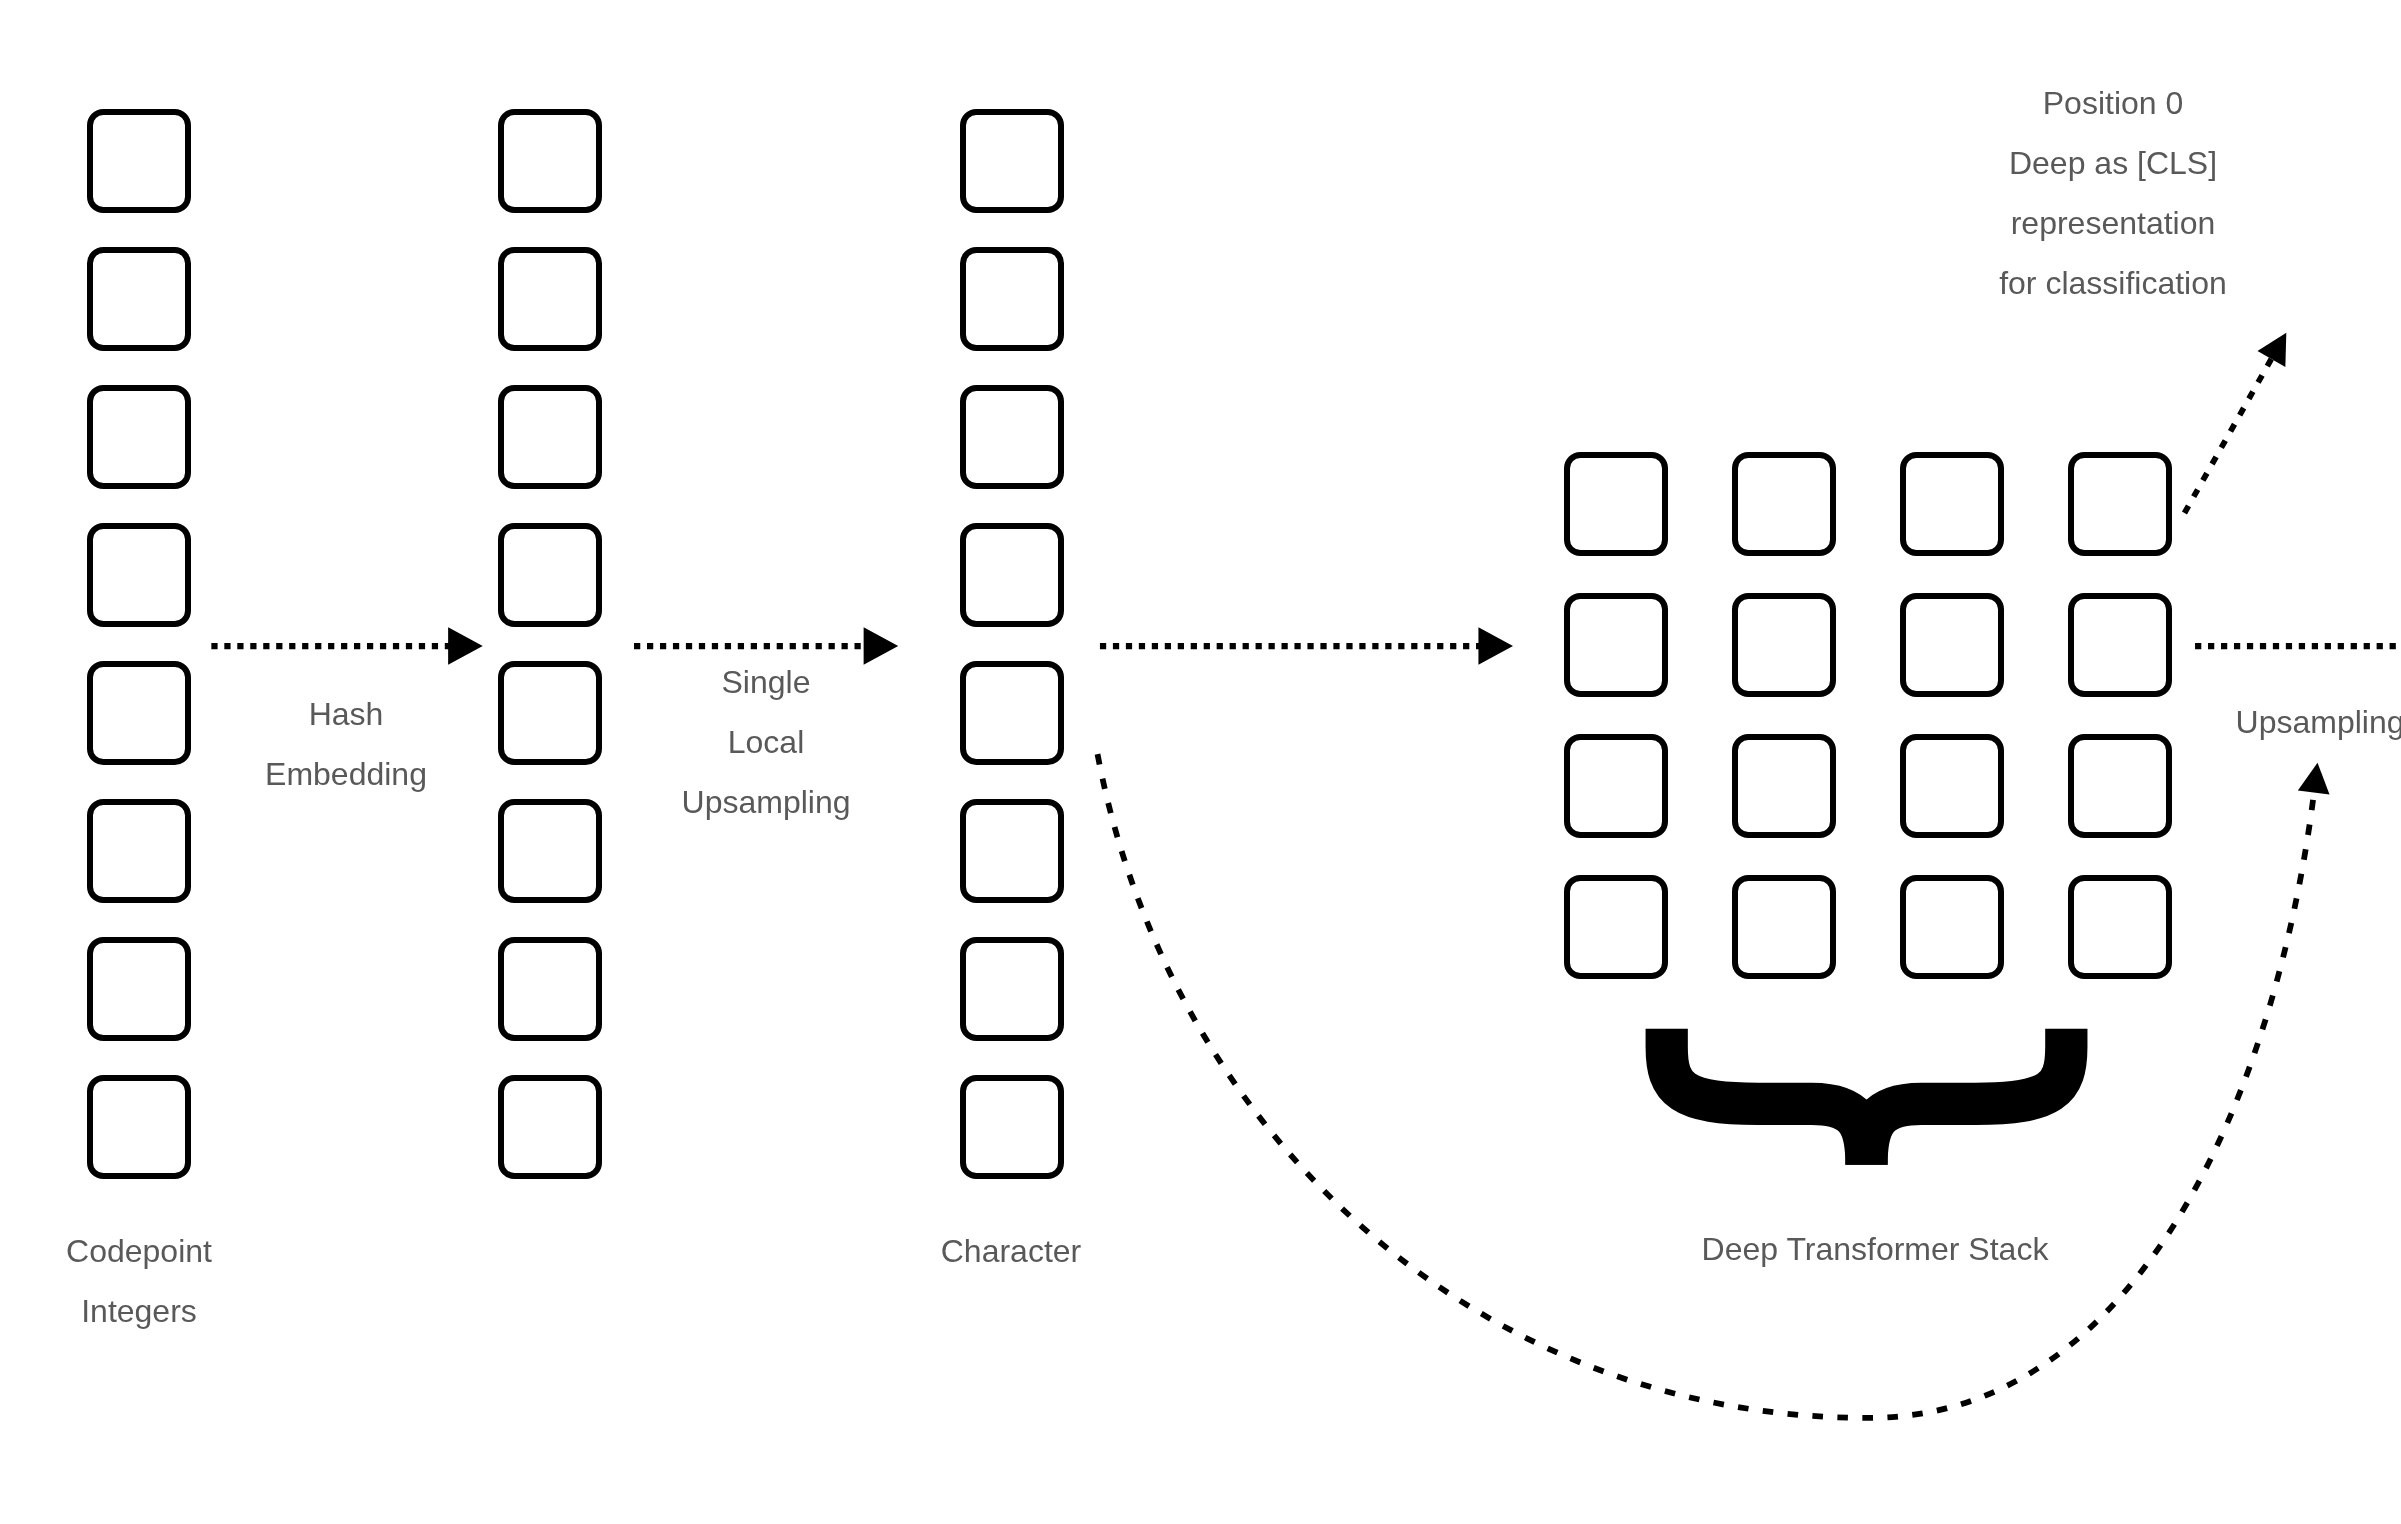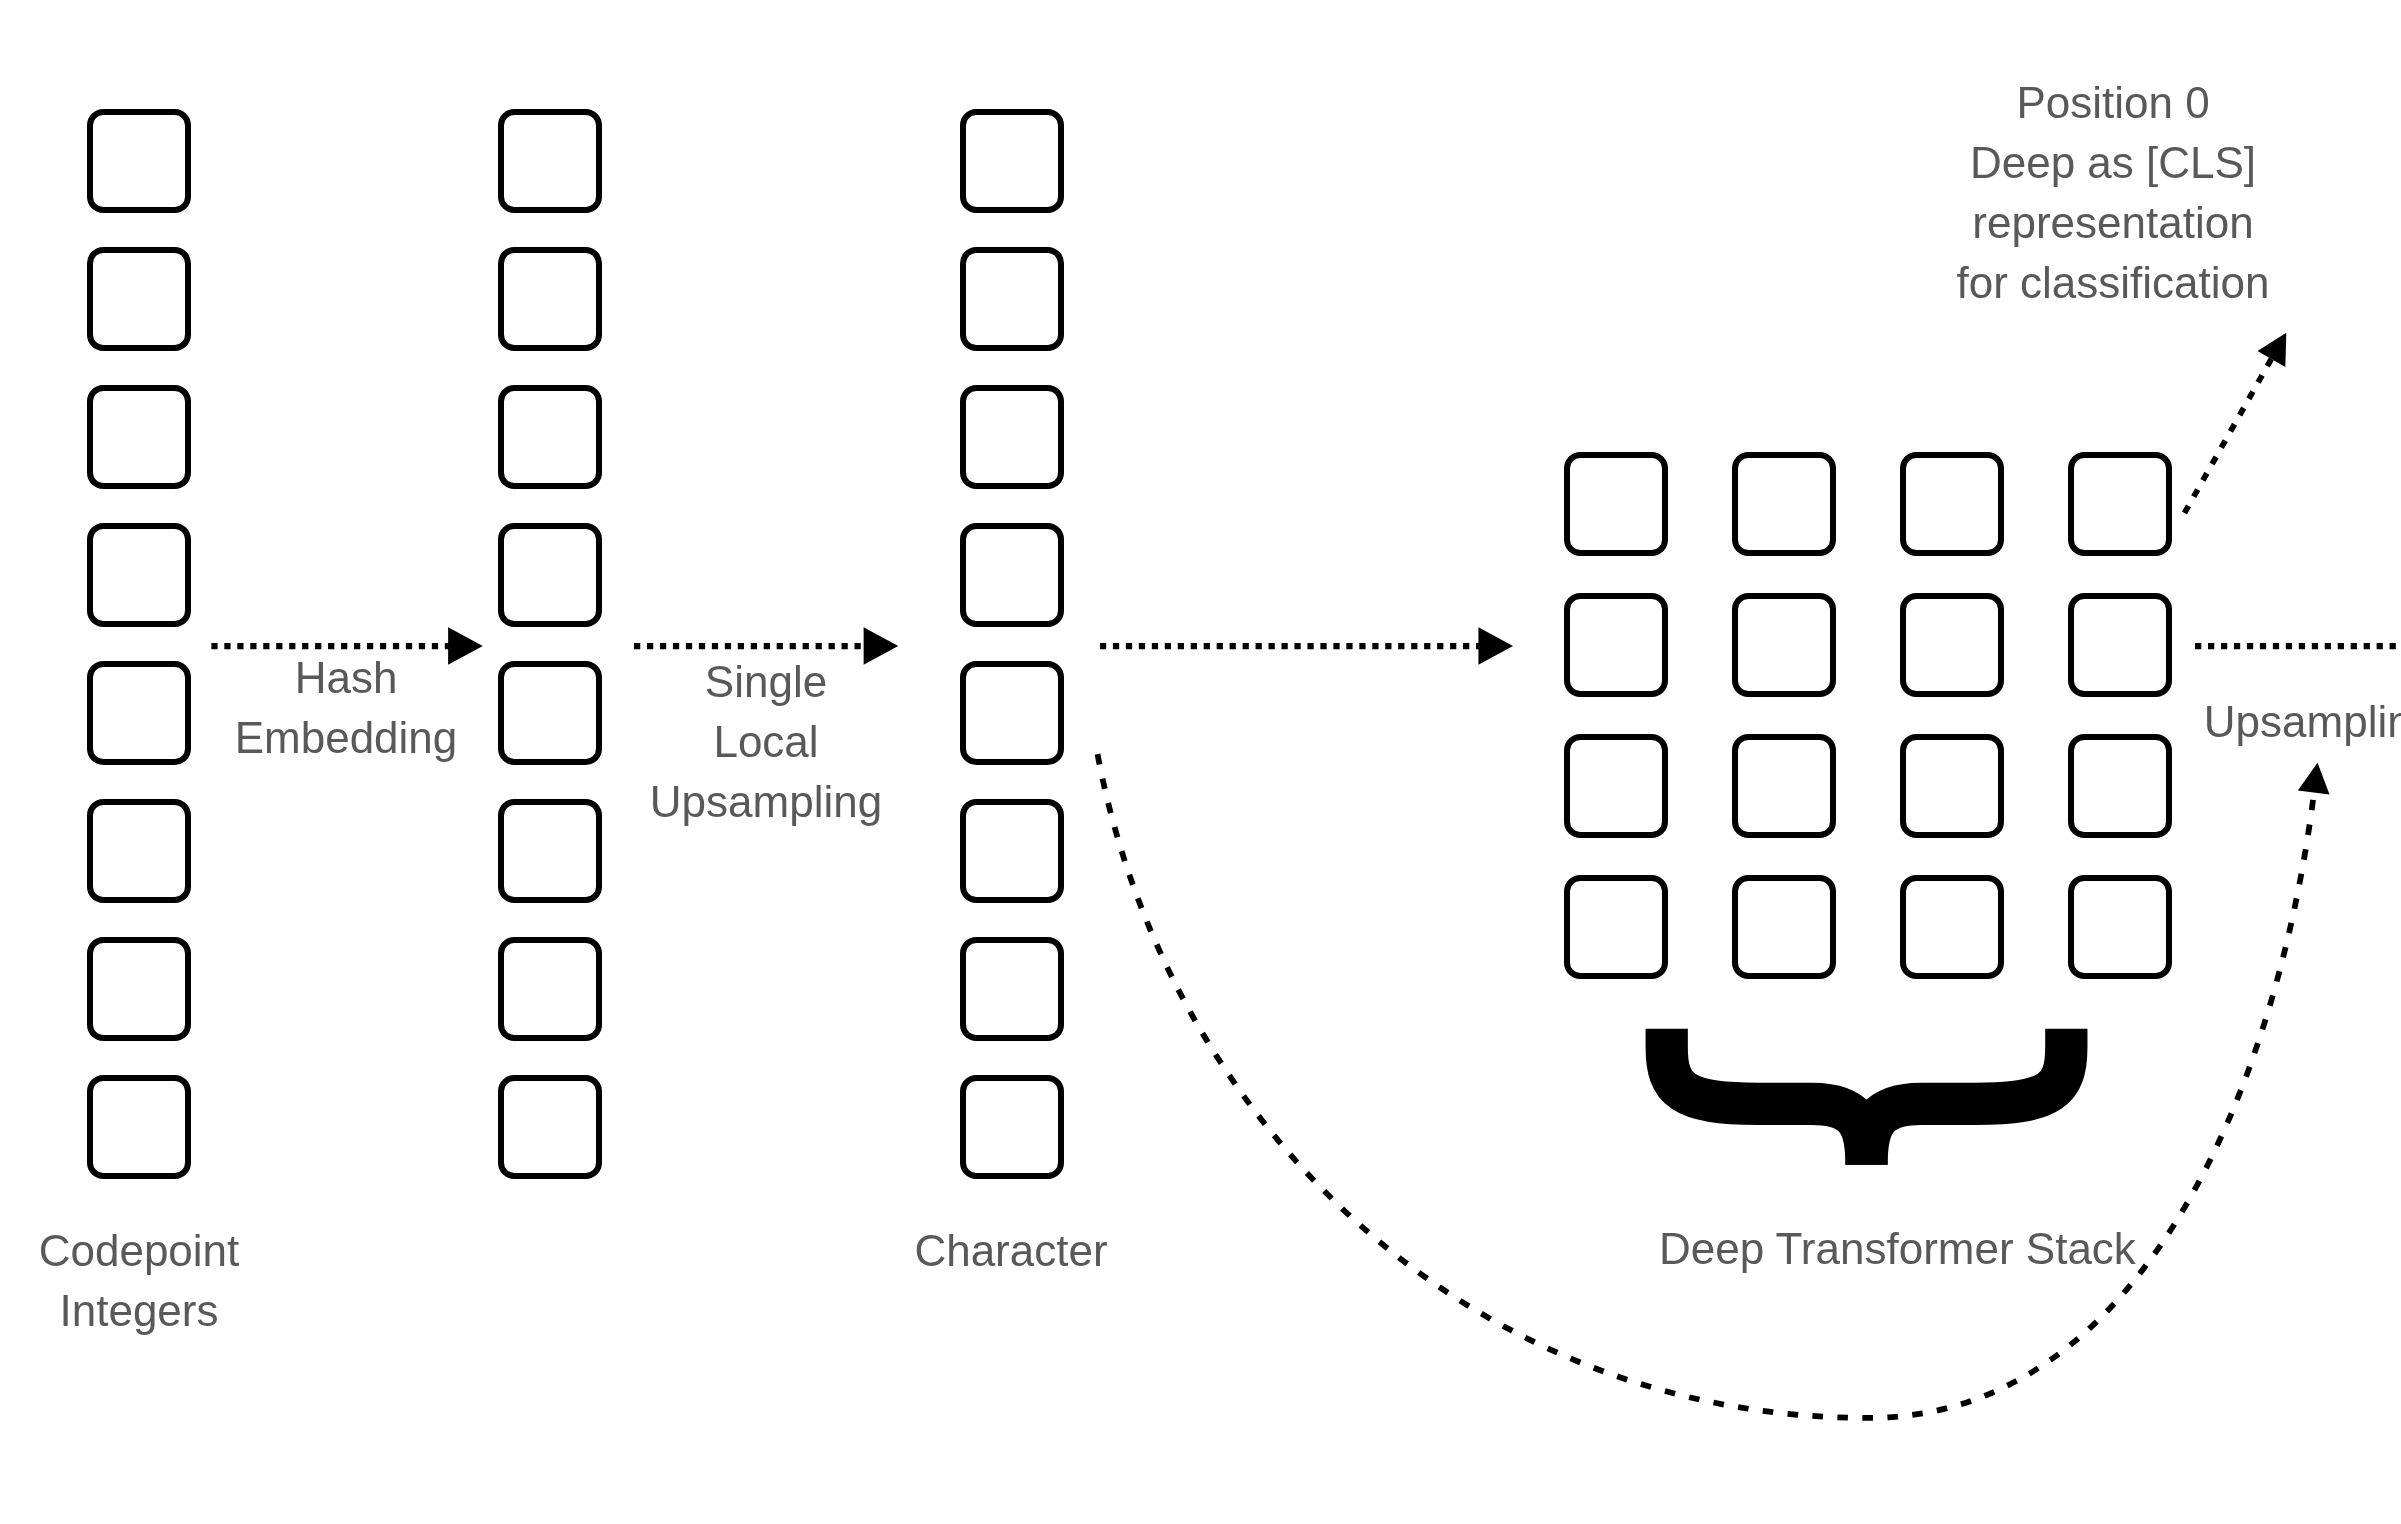--- a/index.html
+++ b/index.html
@@ -5,21 +5,21 @@
   html,body{margin:0;padding:0;background:#ffffff;overflow:hidden;}
   #canvas{position:relative;width:3307px;height:1525px;background:#ffffff;
           font-family:"Liberation Sans","DejaVu Sans",sans-serif;}
   #overlay{position:absolute;left:0;top:0;width:3307px;height:1525px;}
   .sq-col{position:absolute;display:flex;flex-direction:column;gap:34px;}
   .sq-grid{position:absolute;display:grid;grid-template-columns:repeat(4,104px);
            grid-auto-rows:104px;column-gap:64px;row-gap:37px;}
   .square{width:104px;height:104px;box-sizing:border-box;border:6.2px solid #000;
           border-radius:16.3px;background:#fff;}
   .lbl{position:absolute;width:432px;text-align:center;color:#595959;
-       font-size:44px;line-height:60px;white-space:nowrap;}
+       font-size:32px;line-height:60px;white-space:nowrap;}
   .lbl span{display:block;}
 </style>
 </head>
 <body>
 
 <div id="canvas">
 
   <svg id="overlay" viewBox="0 0 6885 3175" xmlns="http://www.w3.org/2000/svg">
 
     <g stroke="#000" stroke-width="13" stroke-dasharray="13 14" fill="none">
@@ -106,21 +106,21 @@
     <span>Character</span>
   </div>
   <div class="lbl" style="left:1659px;top:1219px">
     <span>Deep Transformer Stack</span>
   </div>
   <div class="lbl" style="left:2400px;top:1221px">
     <span>Concatenated</span>
     <span>Representations</span>
   </div>
 
-  <div class="lbl" style="left:178px;top:648px;width:336px">
+  <div class="lbl" style="left:178px;top:684px;width:336px">
     <span>Hash</span>
     <span>Embedding</span>
   </div>
   <div class="lbl" style="left:598px;top:652px;width:336px">
     <span>Single</span>
     <span>Local</span>
     <span>Upsampling</span>
   </div>
   <div class="lbl" style="left:2152px;top:692px;width:336px">
     <span>Upsampling</span>

